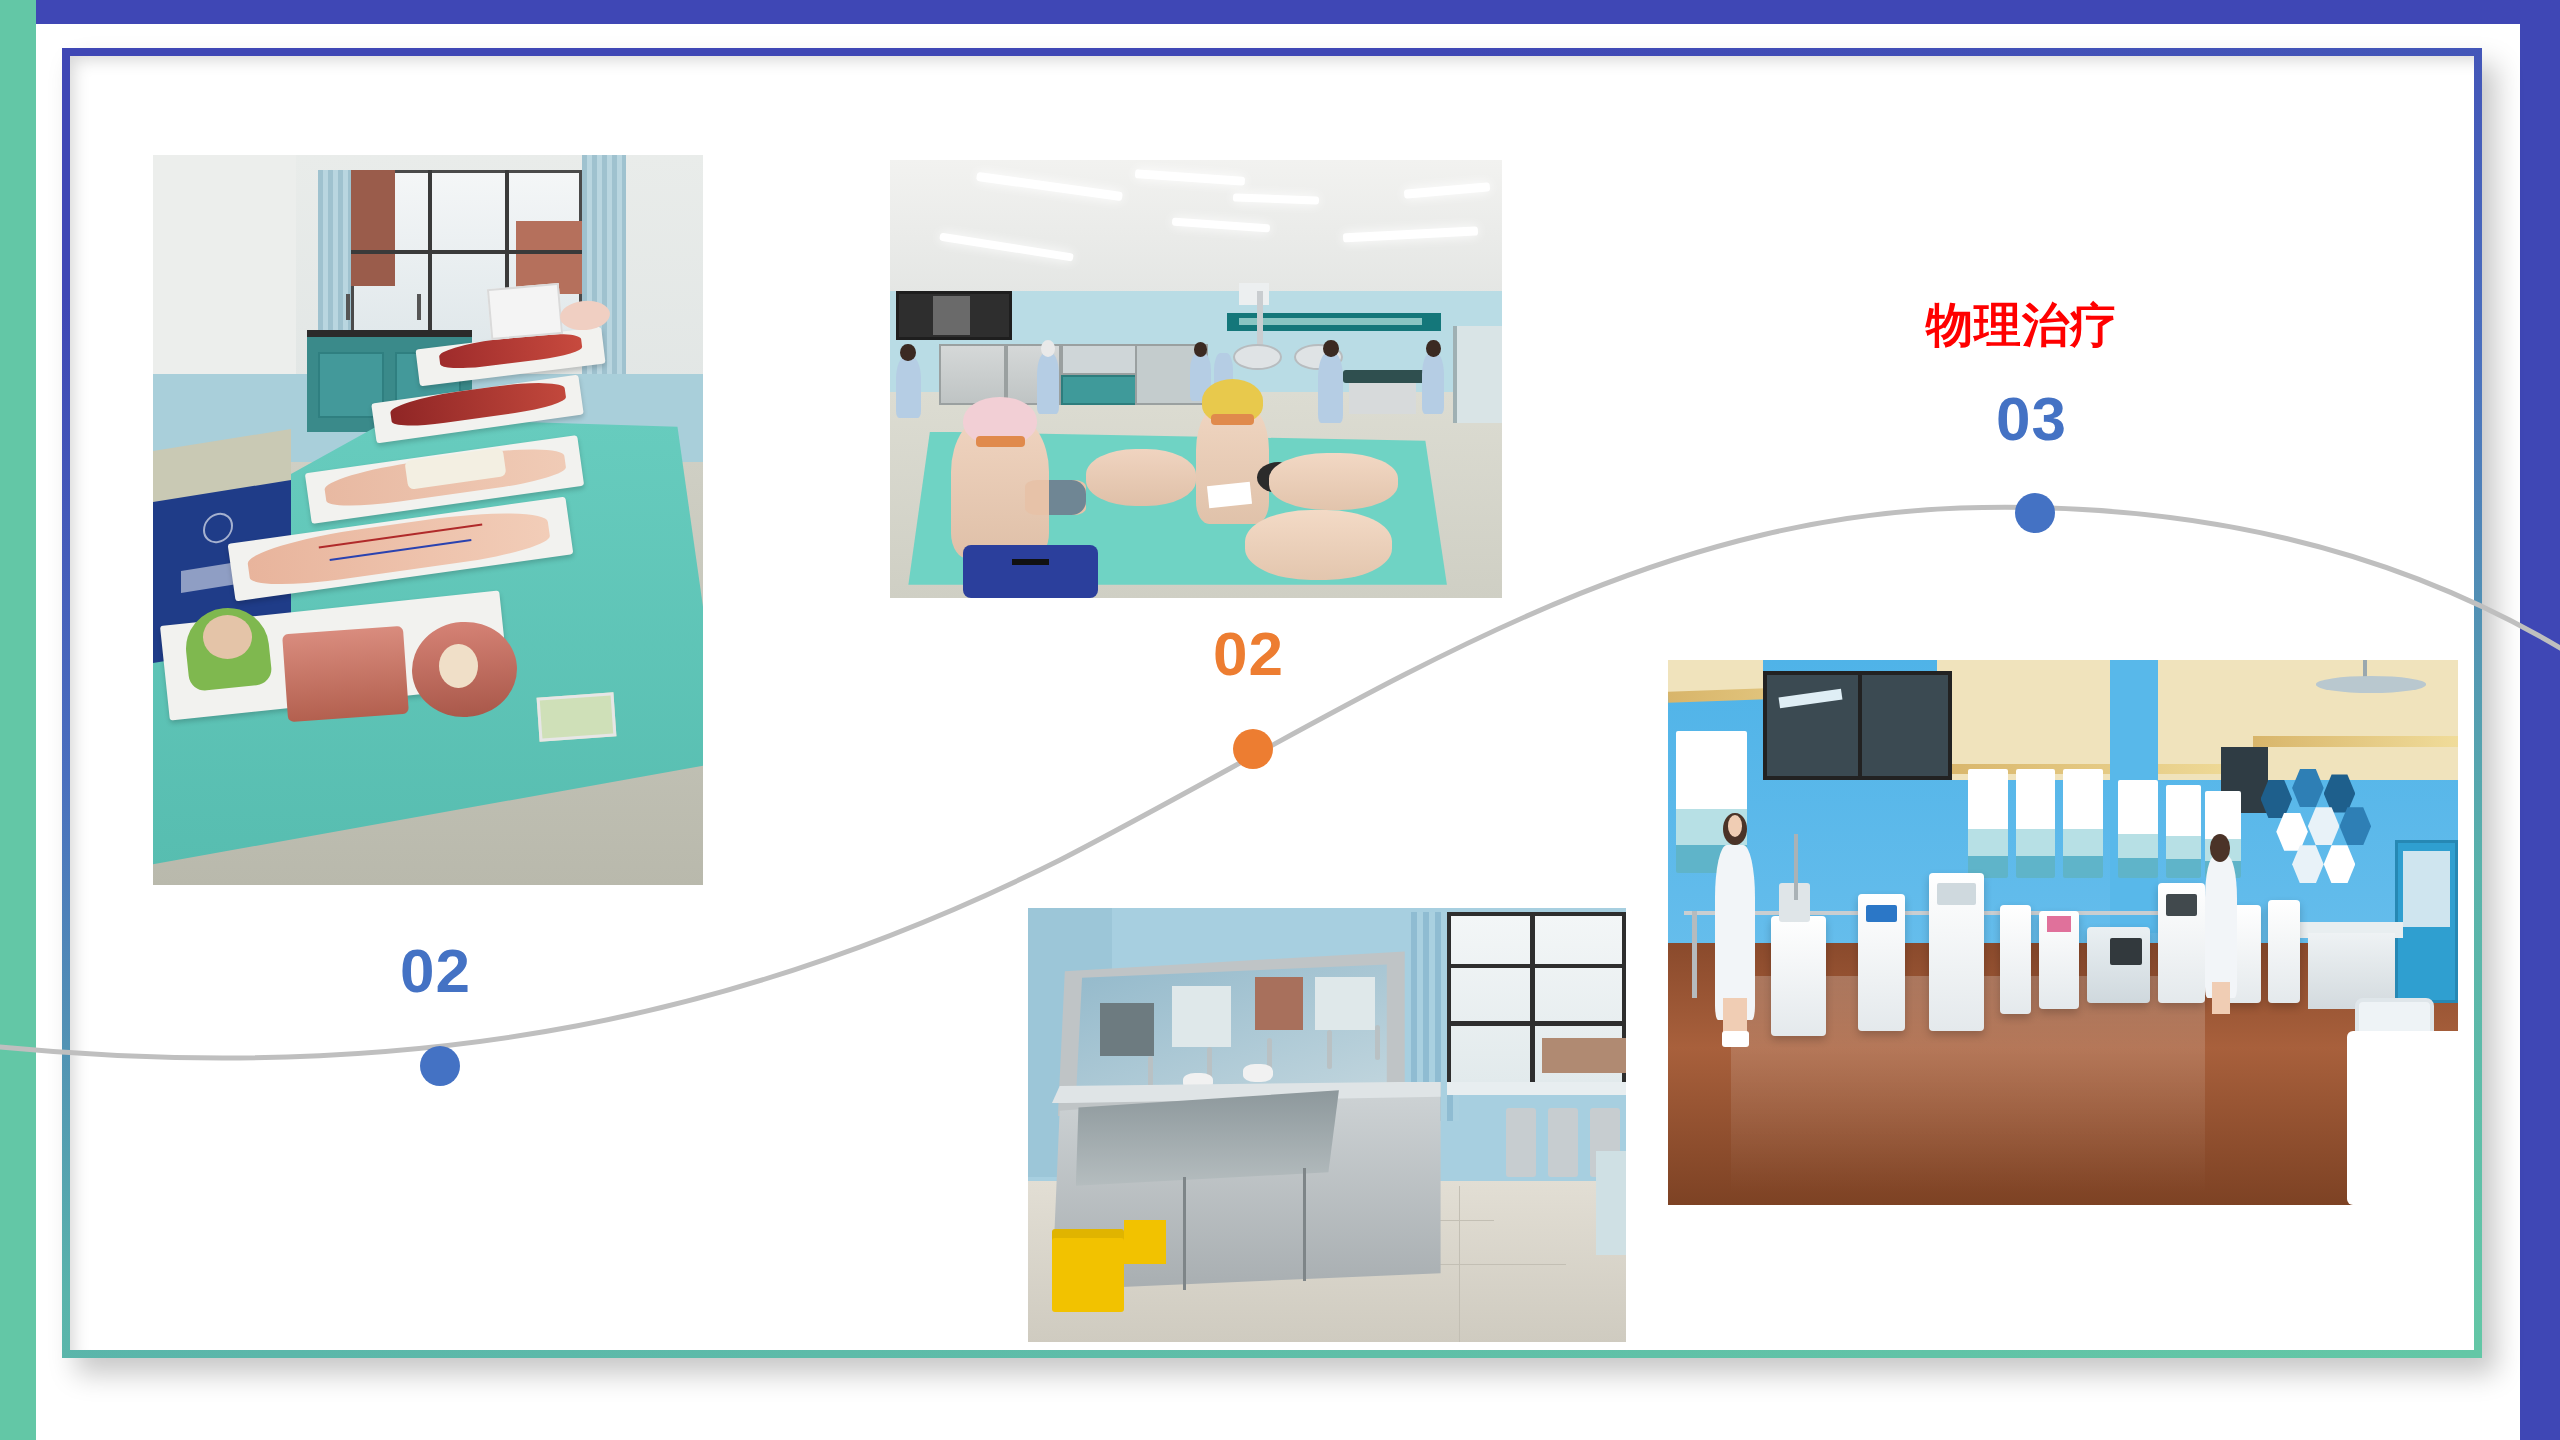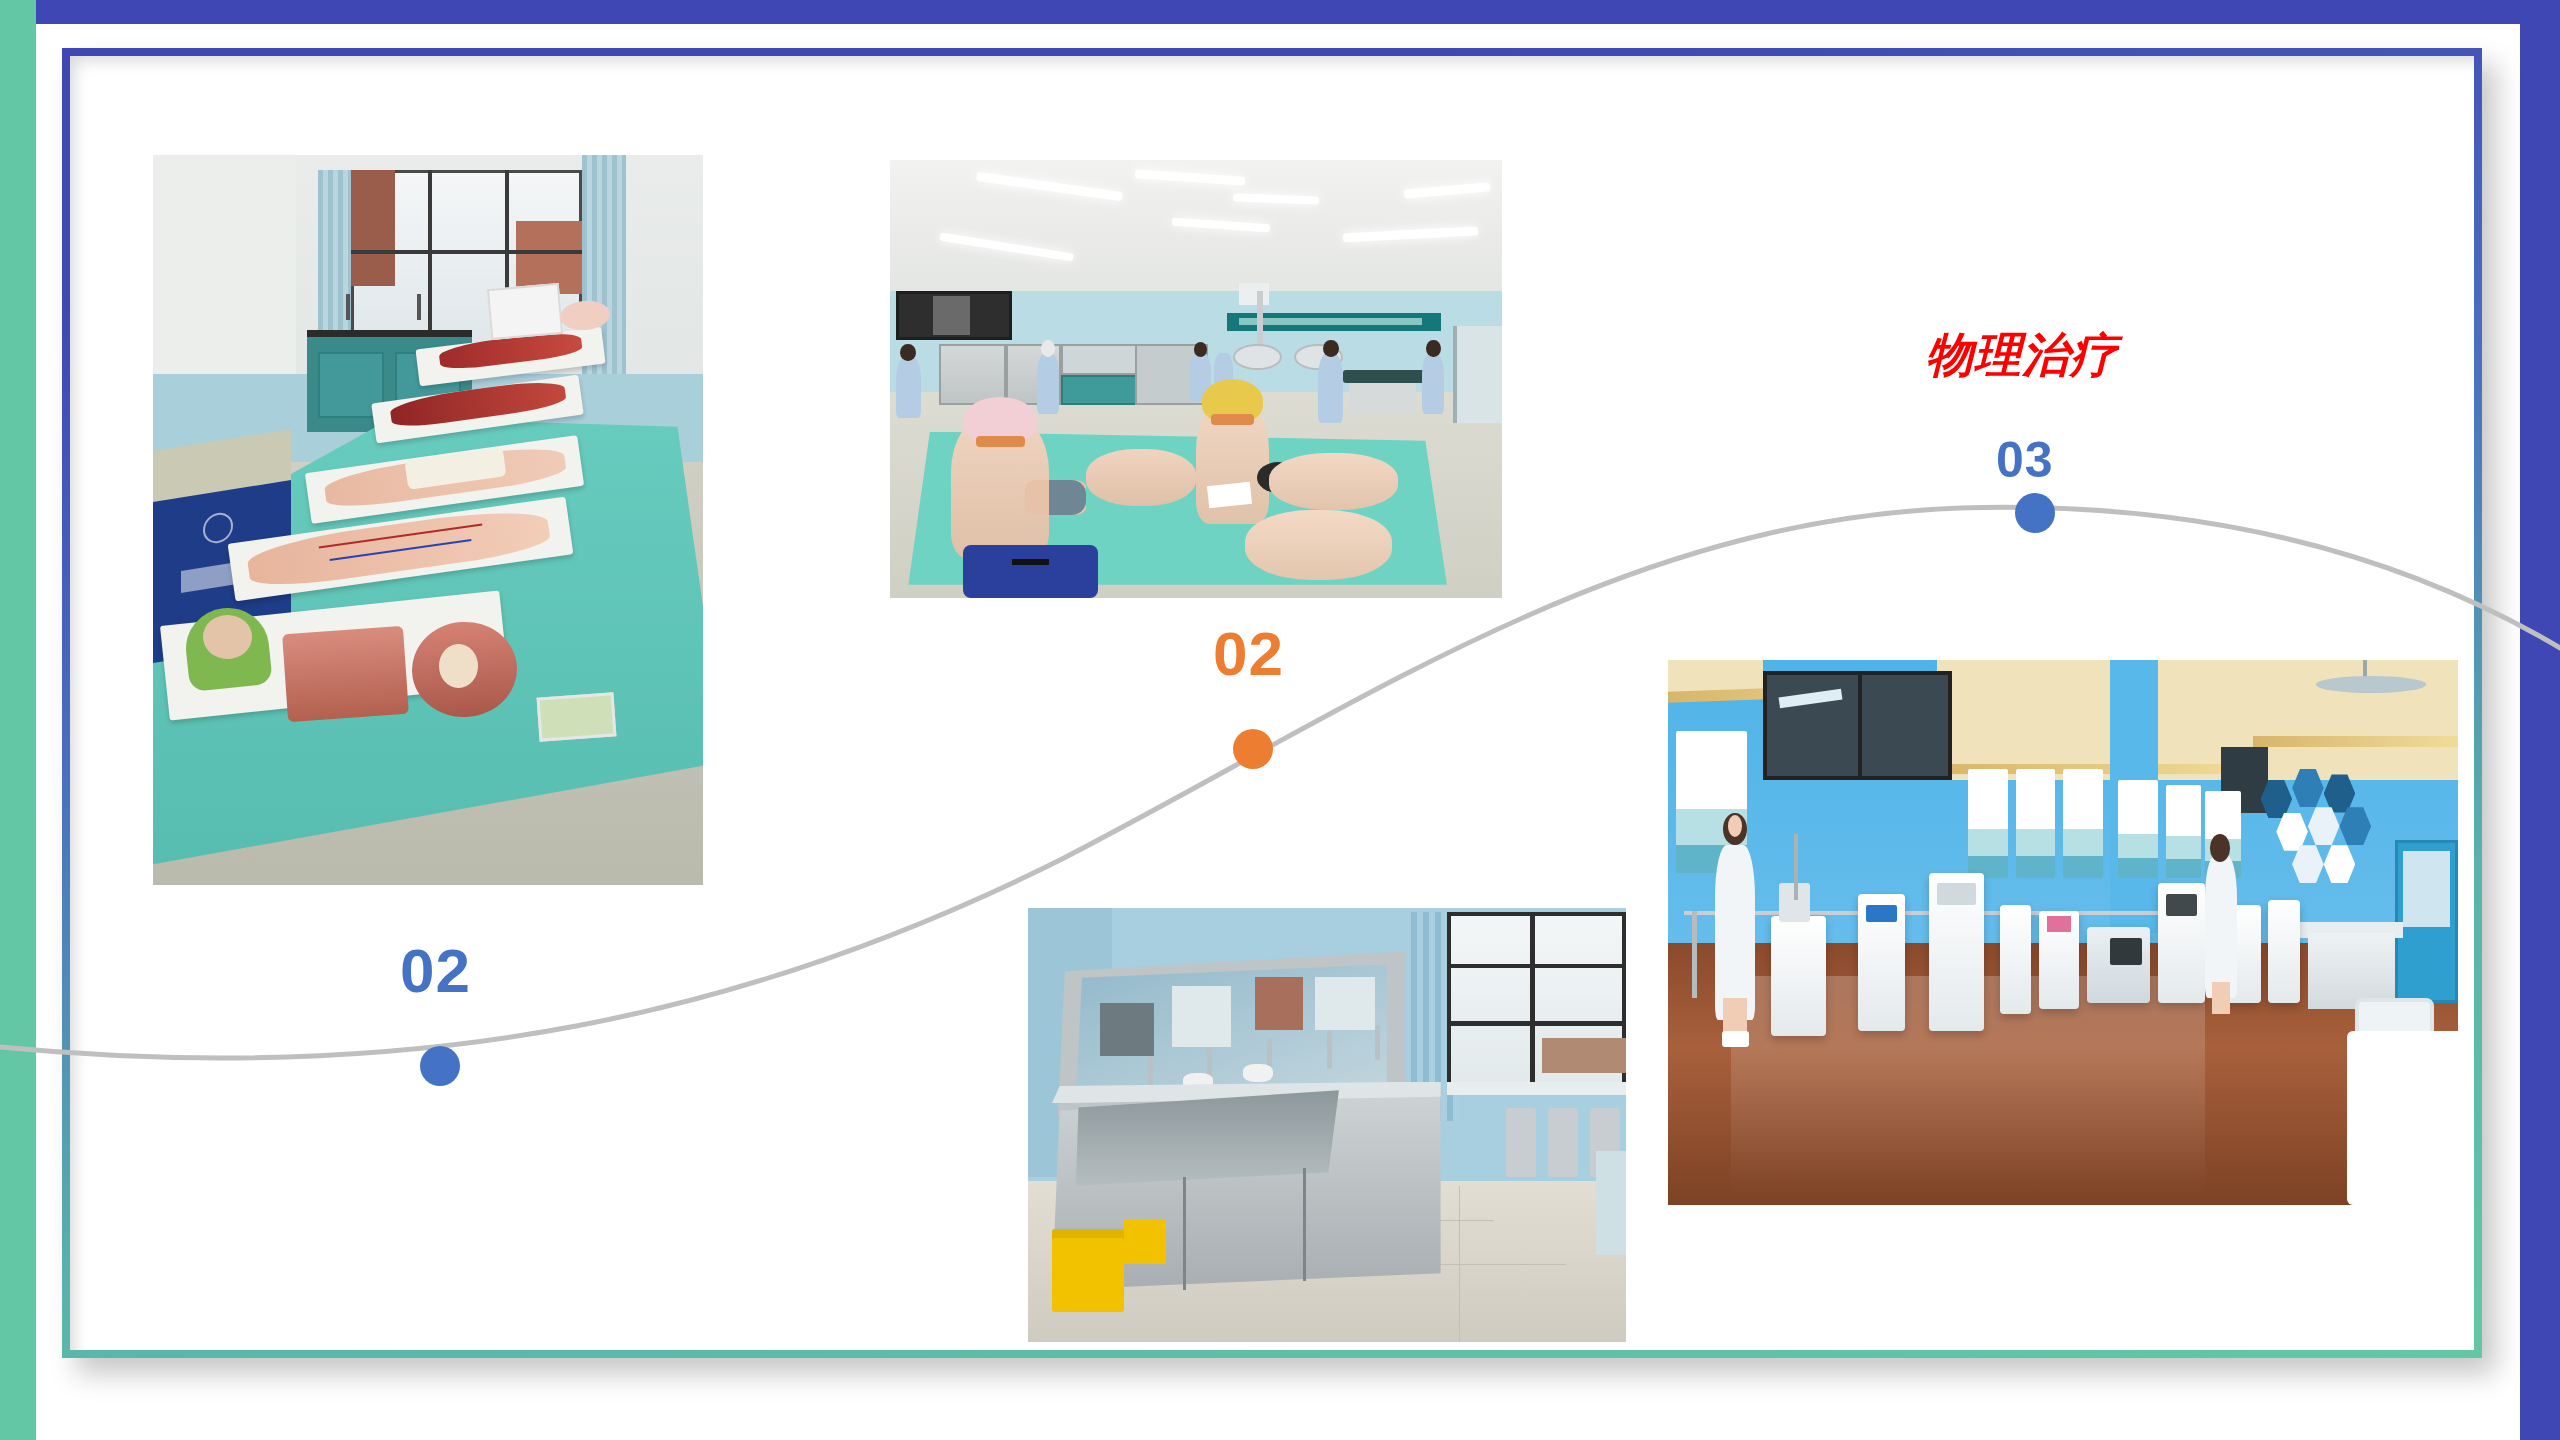--- a/index.html
+++ b/index.html
@@ -31,30 +31,30 @@
   .curve-layer{position:absolute;left:0;top:0;width:2560px;height:1440px;z-index:8;pointer-events:none;}
 
   
   .photo{position:absolute;z-index:9;overflow:hidden;background:#ddd;}
   .photo .scene{position:absolute;inset:0;}
 
   
   .num{position:absolute;z-index:12;font-weight:bold;letter-spacing:1px;}
   .num.n1{left:400px;top:935px;font-size:62px;color:#4472c4;}
   .num.n2{left:1213px;top:618px;font-size:62px;color:#ed7d31;}
-  .num.n3{left:1996px;top:383px;font-size:50px;color:#4472c4;margin-top:48px;}
+  .num.n3{left:1996px;top:383px;font-size:62px;color:#4472c4;}
   .dot{position:absolute;z-index:13;border-radius:50%;}
   .dot.d1{left:420px;top:1046px;width:40px;height:40px;background:#4472c4;}
   .dot.d2{left:1233px;top:729px;width:40px;height:40px;background:#ed7d31;}
   .dot.d3{left:2015px;top:493px;width:40px;height:40px;background:#4472c4;}
   .caption{position:absolute;z-index:12;color:#ff0000;font-weight:bold;font-size:47px;
      white-space:nowrap;letter-spacing:1px;}
   .caption.c1{left:312px;top:1128px;}
   .caption.c2{left:1143px;top:810px;}
-  .caption.c3{left:1926px;top:324px;font-style:italic;}
+  .caption.c3{left:1926px;top:294px;}
 
   
   .lay{position:absolute;}
 
   
   .s1-wallup{left:0;top:0;width:100%;height:45%;background:linear-gradient(180deg,#e9ecea,#dfe4e3);}
   .s1-wallblue{left:0;top:30%;width:100%;height:18%;background:#a9cfda;}
   .s1-wallwhite{left:0;top:0;width:26%;height:44%;background:#eceeec;}
   .s1-window{left:36%;top:2%;width:42%;height:25%;background:linear-gradient(180deg,#f4f6f7,#dfe7ea);border:3px solid #4a4a4a;box-sizing:border-box;}
   .s1-winbar-h{left:36%;top:13%;width:42%;height:4px;background:#3a3a3a;}

